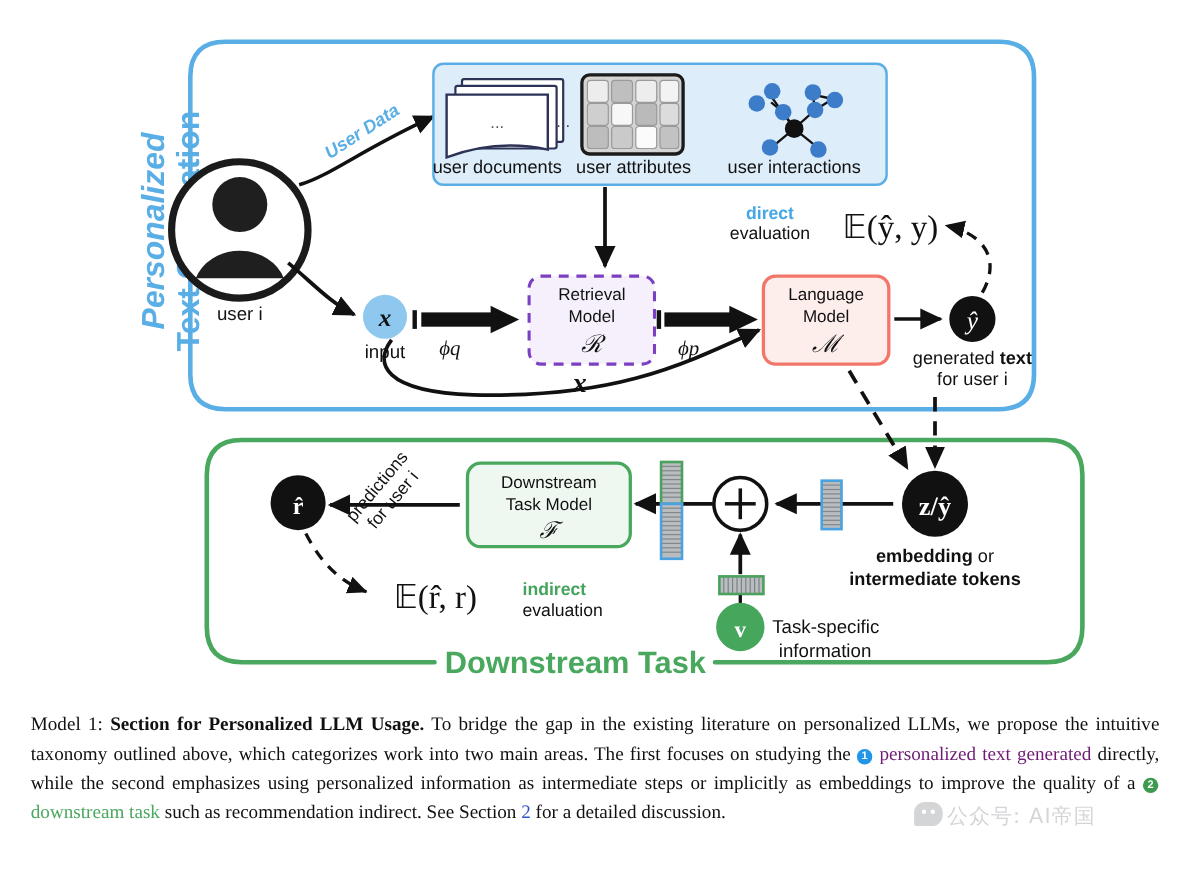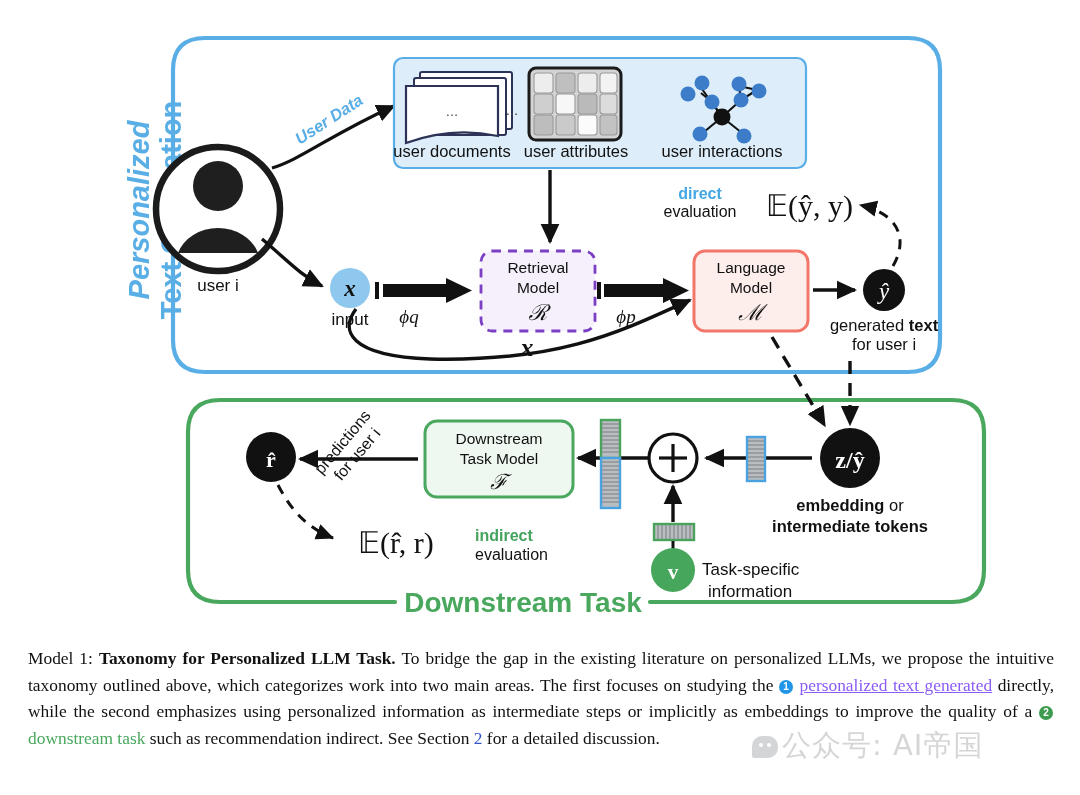--- a/index.html
+++ b/index.html
@@ -14,37 +14,37 @@
   #figure {
     position:absolute; left:0; top:0; width:1080px; height:640px;
   }
   #caption {
     position:absolute; left:28px; top:645px; width:1026px;
     font-family:"Liberation Serif", serif;
     font-size:17.4px; line-height:26.5px;
     color:#111; text-align:justify;
   }
   #caption b { font-weight:bold; }
-  .c-blue { color:#8b5cf6;text-decoration:underline; }
+  .c-blue { color:#701a75; }
   .c-green { color:#49a85e; }
   .c-link { color:#3355cc; }
   .circnum {
     display:inline-block; width:14px; height:14px; line-height:14px;
     border-radius:50%; text-align:center; color:#fff;
     font-family:"Liberation Sans", sans-serif; font-size:10px;
     font-weight:bold; vertical-align:1px; margin-right:1px;
   }
   .circnum.b { background:#2196e8; }
   .circnum.g { background:#3d9b4f; }
 
   
   #watermark {
-    position:absolute; left:752px; top:726px;
+    position:absolute; left:831px; top:726px;
     font-family:"DejaVu Sans", sans-serif;
-    font-size:29px; color:rgba(150,155,160,0.42);
+    font-size:19px; color:rgba(150,155,160,0.42);
     letter-spacing:1px; white-space:nowrap;
     pointer-events:none;
   }
   #watermark .wm-icon {
     display:inline-block; width:26px; height:22px;
     border-radius:10px 10px 10px 2px;
     background:rgba(150,155,160,0.42);
     position:relative; top:3px; margin-right:4px;
   }
   #watermark .wm-icon::before,
@@ -312,21 +312,21 @@
 
   <path d="M 278 485 C 292 512 308 528 333 538" fill="none" stroke="#111" stroke-width="3" stroke-dasharray="10 8" marker-end="url(#arThin)"></path>
   <text x="358" y="553" font-family="Liberation Serif, serif" font-size="30" fill="#111">𝔼(r̂, r)</text>
   <text x="475" y="541" font-family="Liberation Sans, sans-serif" font-size="16" font-weight="bold" fill="#44a35c">indirect</text>
   <text x="475" y="560" font-family="Liberation Sans, sans-serif" font-size="16" fill="#111">evaluation</text>
 </svg>
 </div>
 
 <div id="caption">
   <span>Model 1:</span>
-  <b>Taxonomy for Personalized LLM Task.</b>
+  <b>Section for Personalized LLM Usage.</b>
   <span>To bridge the gap in the existing literature on personalized LLMs, we propose the intuitive taxonomy outlined above, which categorizes work into two main areas. The first focuses on studying the</span>
   <span class="circnum b">1</span>
   <span class="c-blue">personalized text generated</span>
   <span>directly, while the second emphasizes using personalized information as intermediate steps or implicitly as embeddings to improve the quality of a</span>
   <span class="circnum g">2</span>
   <span class="c-green">downstream task</span>
   <span>such as recommendation indirect. See Section</span>
   <a href="#" class="c-link" style="text-decoration:none">2</a>
   <span>for a detailed discussion.</span>
 </div>

